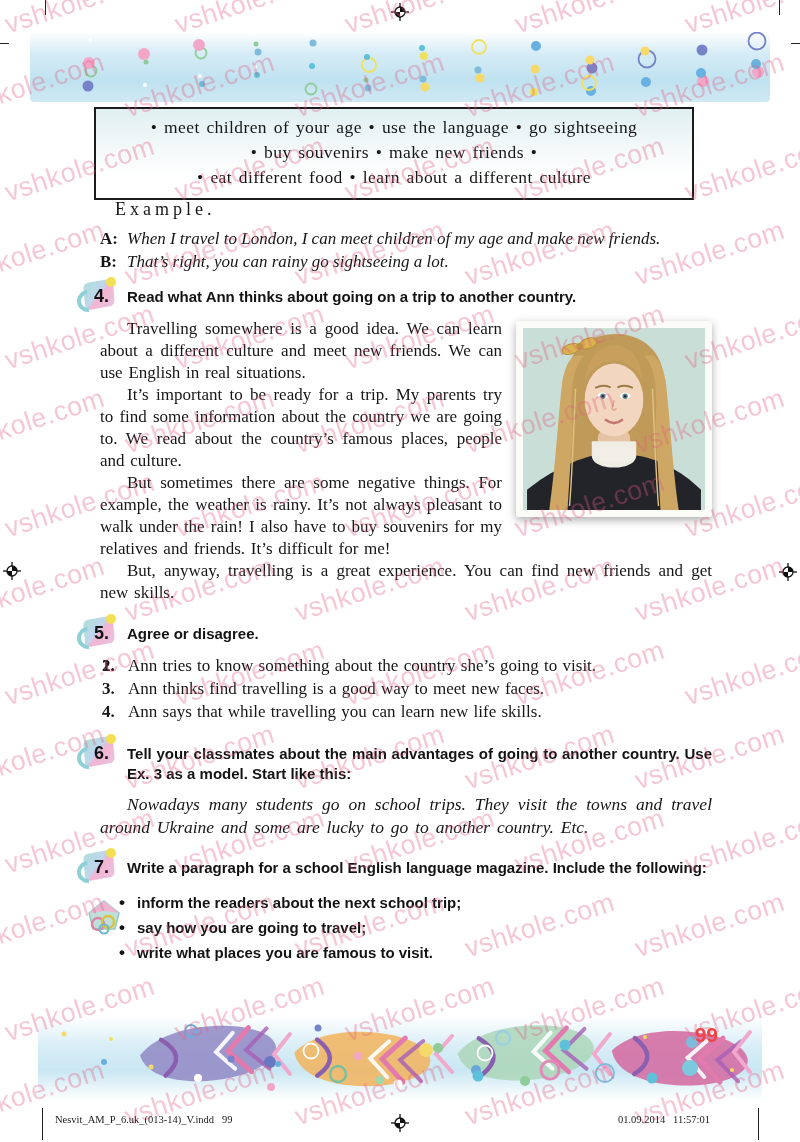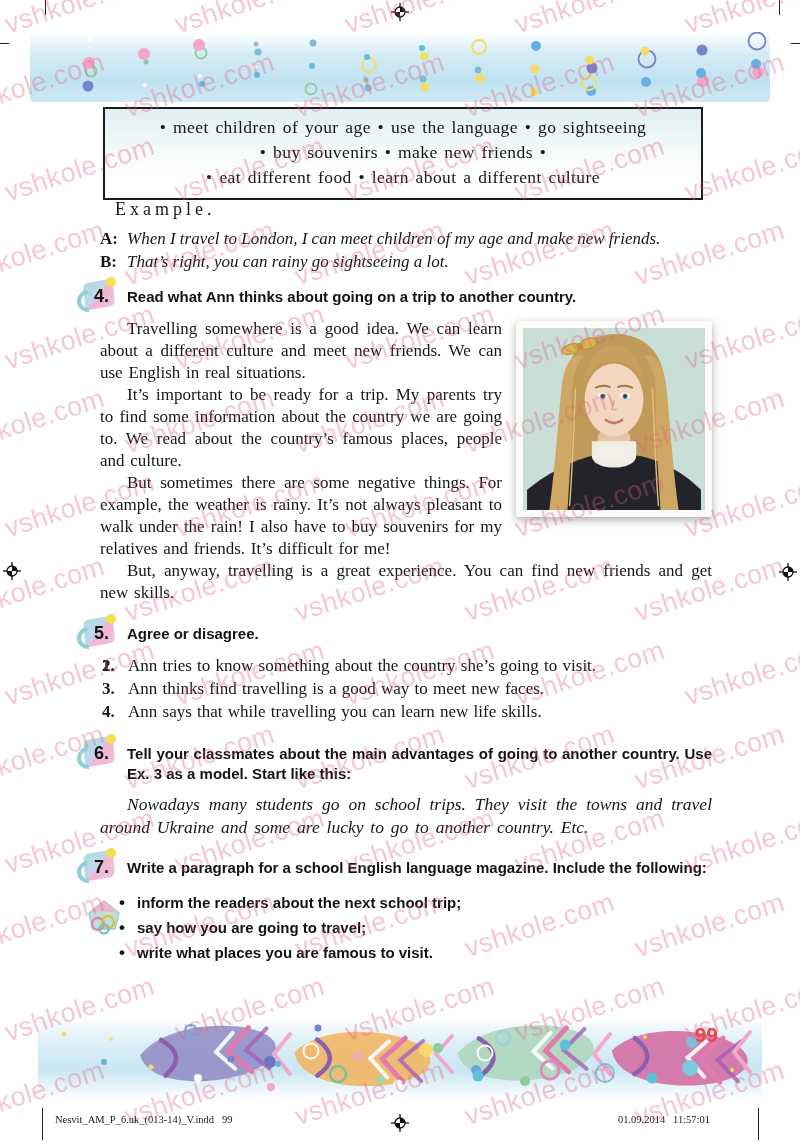--- a/index.html
+++ b/index.html
@@ -25,21 +25,21 @@
     border-radius:4px;}
   .band-bottom{position:absolute;left:38px;top:1016px;width:724px;height:84px;
     background:linear-gradient(180deg,rgba(255,255,255,0) 0%,#d9eef7 35%,#c9e7f3 65%,rgba(255,255,255,0) 100%);
     border-radius:4px;}
   .band-top svg,.band-bottom svg{position:absolute;inset:0;}
 
   .pagenum{position:absolute;left:678px;top:1022px;width:40px;text-align:right;
     font:700 21px/26px "Liberation Sans",sans-serif;color:#ef4444;z-index:6;}
 
   
-  .vocab-box{position:absolute;left:103px;top:107px;width:600px;box-sizing:border-box;
+  .vocab-box{position:absolute;left:94px;top:107px;width:600px;box-sizing:border-box;
     border:2px solid #1c1c1c;padding:6px 10px 8px 10px;
     background:linear-gradient(180deg,#e0eff1 0%,#f2f8f8 40%,#ffffff 75%);z-index:4;}
   .vocab-box .vline{font:17.5px/25px "Liberation Serif",serif;text-align:center;
     letter-spacing:0.4px;word-spacing:2px;}
 
   
   .flow{position:absolute;left:100px;top:197px;width:612px;z-index:4;}
 
   .ex-heading{font:400 18px/24px "Liberation Serif",serif;letter-spacing:4px;
     margin:0 0 7px 15px;}

